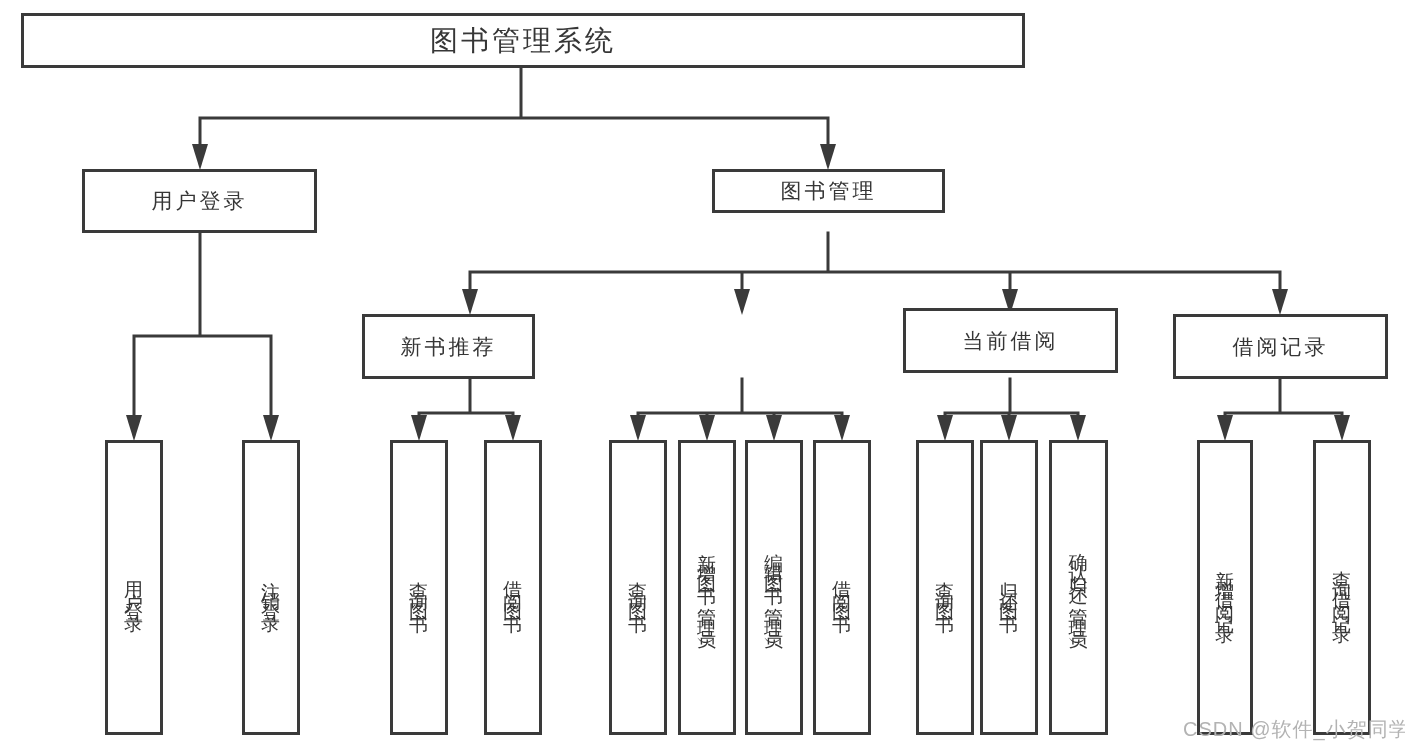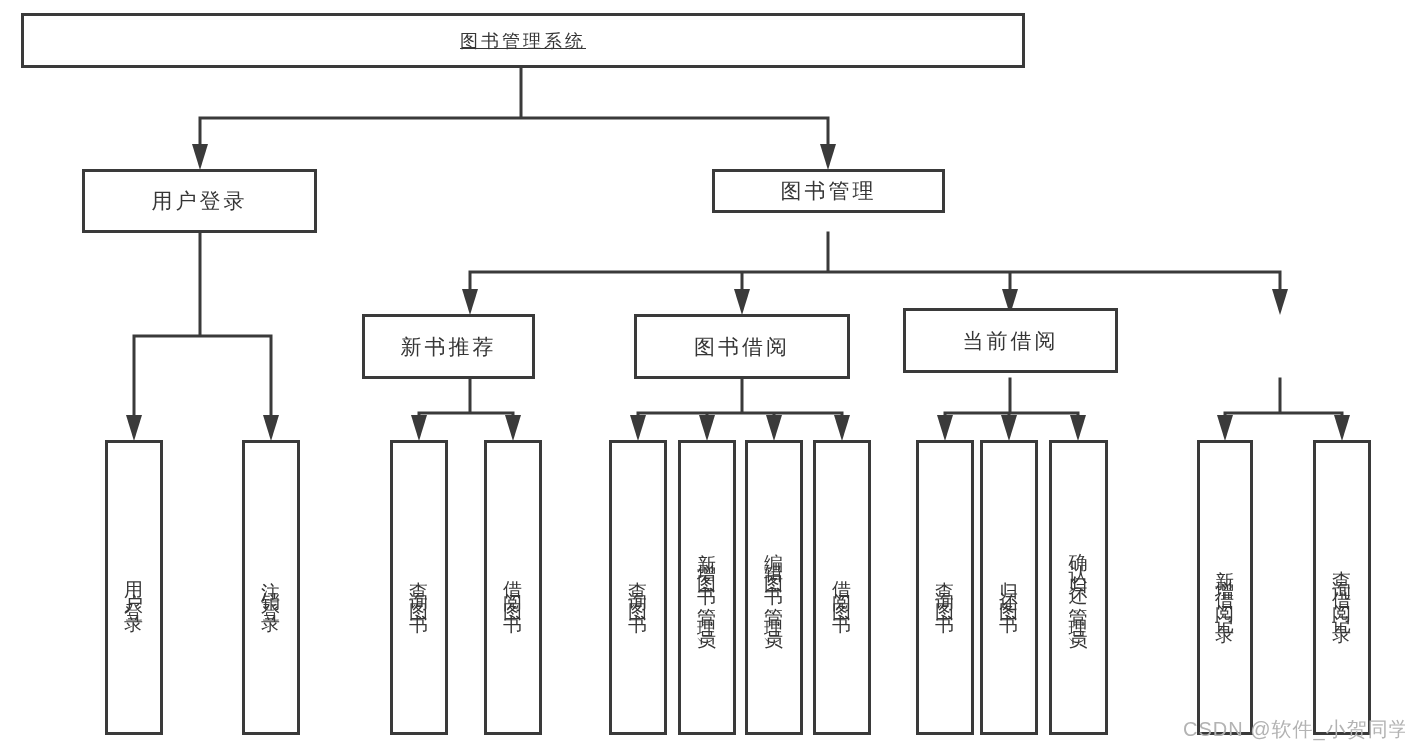--- a/index.html
+++ b/index.html
@@ -25,21 +25,21 @@
     box-sizing:border-box;
     border:3px solid var(--line);
     background:var(--bg);
     display:flex;align-items:center;justify-content:center;
     z-index:1;
   }
   .node .hlabel{
     font-size:21px;letter-spacing:3px;white-space:nowrap;
     color:var(--text);
   }
-  .node.lvl1 .hlabel{font-size:18px;text-decoration:underline;}
+  .node.lvl1 .hlabel{font-size:28px;}
   .node.tall .vlabel{
     writing-mode:vertical-rl;
     text-orientation:mixed;
     font-size:19px;
     line-height:1;
     letter-spacing:11px;
     color:var(--text);
     white-space:nowrap;
   }
   .watermark{
@@ -100,25 +100,25 @@
   <div class="node" style="left:82px;top:169px;width:235px;height:64px">
     <span class="hlabel">用户登录</span>
   </div>
   <div class="node" style="left:712px;top:169px;width:233px;height:44px">
     <span class="hlabel">图书管理</span>
   </div>
 
   <div class="node" style="left:362px;top:314px;width:173px;height:65px">
     <span class="hlabel">新书推荐</span>
   </div>
-  <div class="node" style="left:634px;top:314px;width:216px;height:65px">
-    <span class="hlabel">图书借阅</span>
-  </div>
   <div class="node" style="left:903px;top:308px;width:215px;height:65px">
     <span class="hlabel">当前借阅</span>
+  </div>
+  <div class="node" style="left:1173px;top:314px;width:215px;height:65px">
+    <span class="hlabel">借阅记录</span>
   </div>
 
   <div class="node tall" style="left:105px;top:440px;width:58px;height:295px">
     <span class="vlabel">用户登录</span>
   </div>
   <div class="node tall" style="left:242px;top:440px;width:58px;height:295px">
     <span class="vlabel">注销登录</span>
   </div>
 
   <div class="node tall" style="left:390px;top:440px;width:58px;height:295px">

